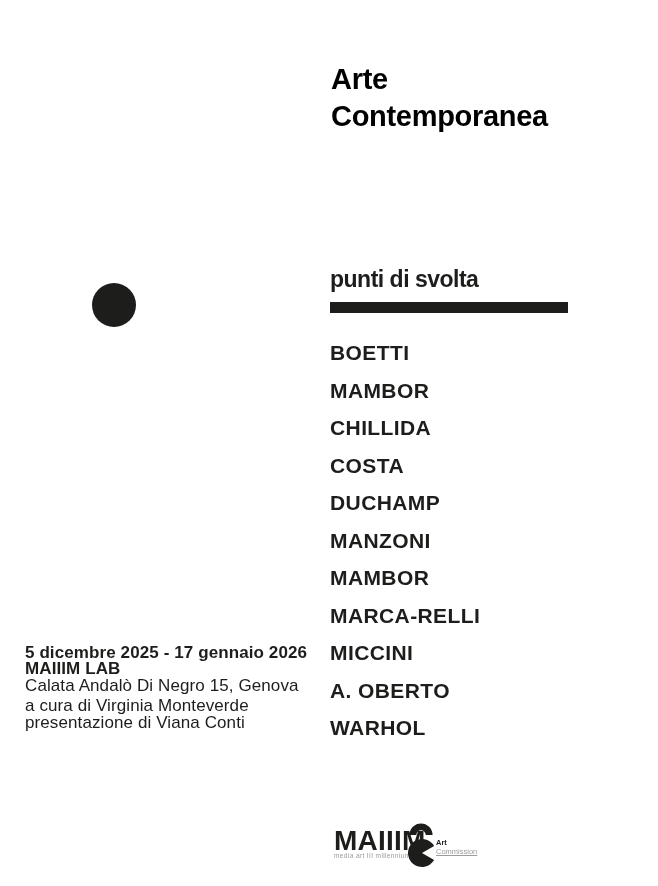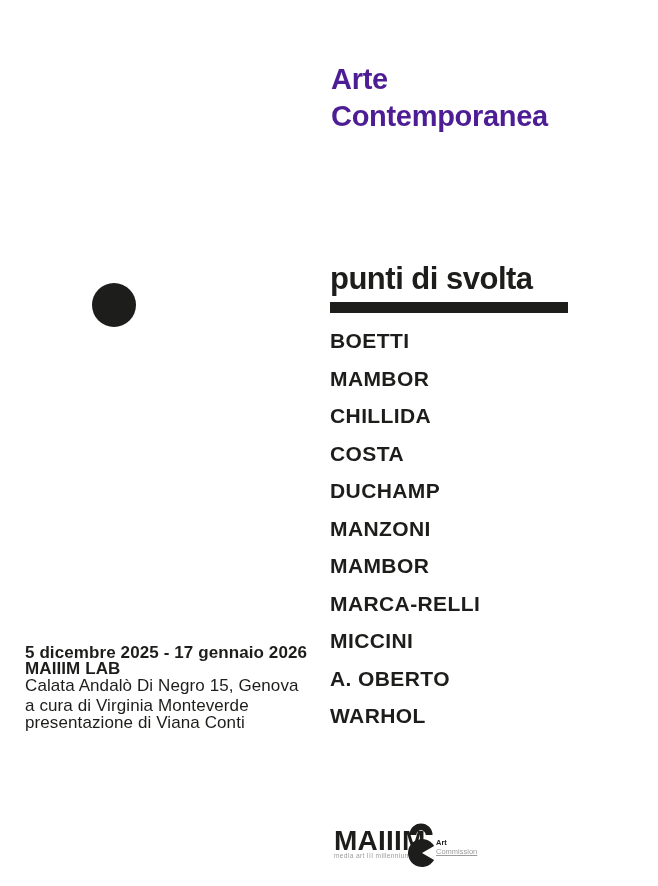--- a/index.html
+++ b/index.html
@@ -10,45 +10,45 @@
     color: #1d1d1b;
     position: relative;
     overflow: hidden;
   }
   .poster { position: absolute; inset: 0; }
 
   
   .masthead {
     position: absolute; left: 331px; top: 61px;
     font-size: 29px; font-weight: bold; line-height: 36.5px;
-    letter-spacing: -0.3px; color: #4c1d95;
+    letter-spacing: -0.3px; color: #000000;
   }
   .masthead span { display: block; }
 
   
   .dot {
     position: absolute; left: 92px; top: 283px;
     width: 44px; height: 44px; border-radius: 50%;
     background: #1d1d1b;
   }
 
   
   .exhibition-title {
     position: absolute; left: 330px; top: 261px;
-    font-size: 31px; font-weight: bold; line-height: 36px;
+    font-size: 23px; font-weight: bold; line-height: 36px;
     letter-spacing: -0.5px; white-space: nowrap;
   }
   .title-bar {
     position: absolute; left: 330px; top: 302px;
     width: 238px; height: 11px; background: #1d1d1b;
   }
 
   
   .artists {
-    position: absolute; left: 330px; top: 322px;
+    position: absolute; left: 330px; top: 334px;
     list-style: none;
   }
   .artists li {
     font-size: 21px; font-weight: bold; line-height: 37.5px;
     letter-spacing: 0.4px; white-space: nowrap;
   }
 
   
   .event {
     position: absolute; left: 25px; top: 645px;

